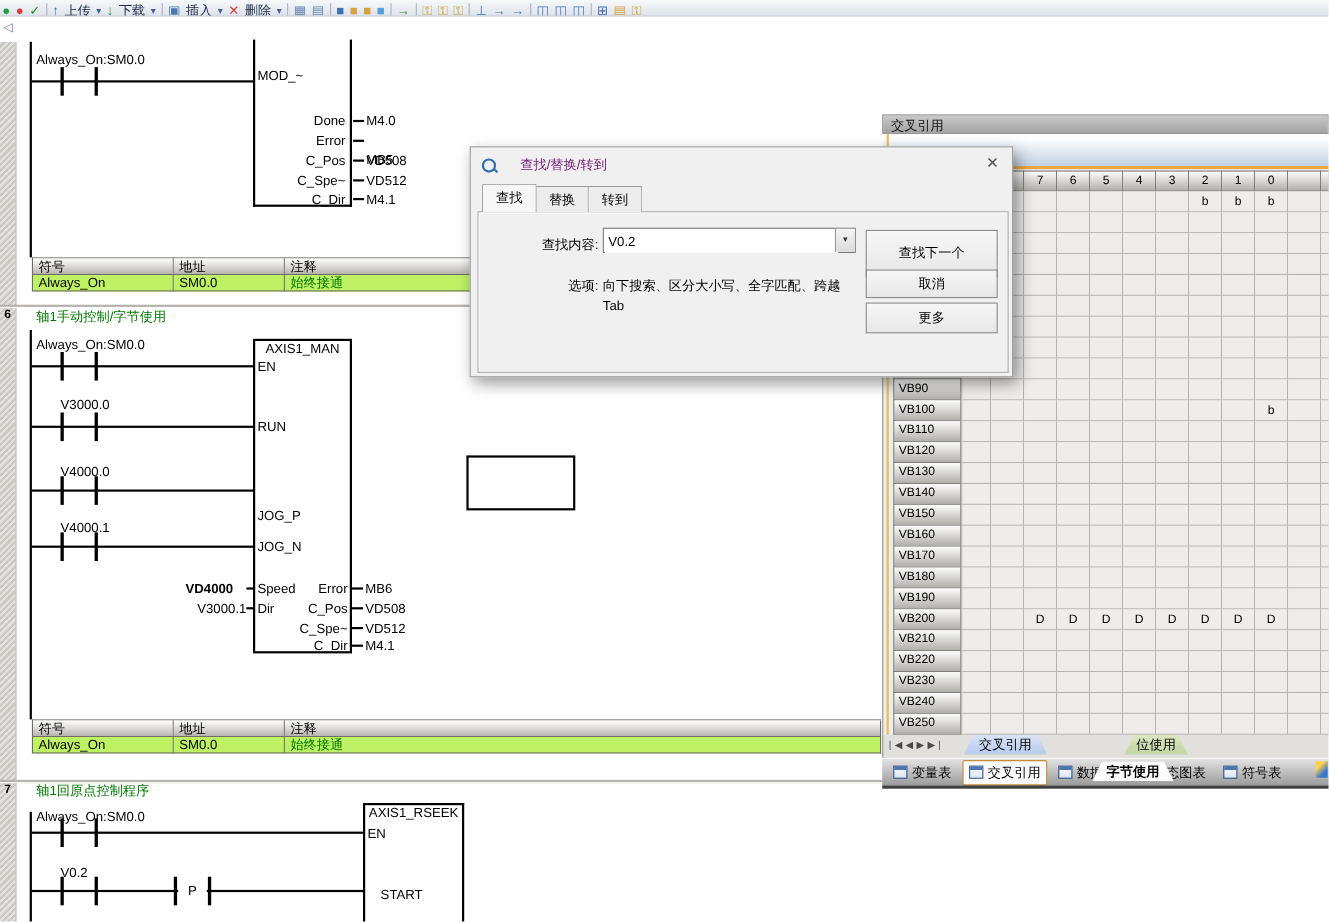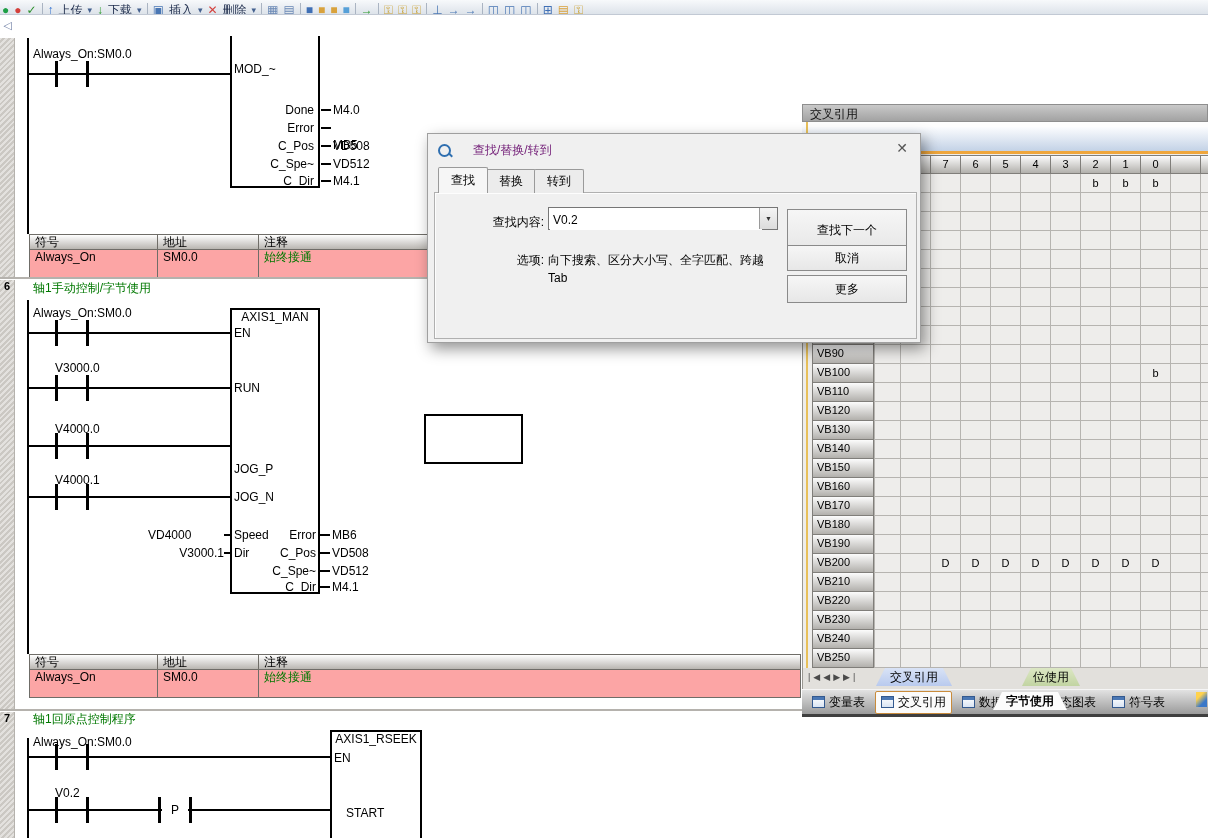--- a/index.html
+++ b/index.html
@@ -37,22 +37,22 @@
   .wire{position:absolute;height:2px;background:#000;}
   .vwire{position:absolute;width:2px;background:#000;}
   .cbar{position:absolute;width:3px;height:26px;background:#000;}
   .llabel{position:absolute;font-size:12px;white-space:nowrap;}
   .blk{position:absolute;border:2px solid #000;background:#fff;box-sizing:border-box;}
   
   .symtab{position:absolute;display:grid;grid-template-columns:128px 101px 1fr;width:771px;
           border-left:1px solid #6f6d68;border-top:1px solid #6f6d68;background:#fff;}
   .symtab .hc{height:15px;box-sizing:border-box;border-right:1px solid #6f6d68;border-bottom:1px solid #6f6d68;
           background:linear-gradient(#ffffff,#b9b6b1);padding:0 0 0 5px;font-size:12px;line-height:14px;}
-  .symtab .dc{height:28px;box-sizing:border-box;border-right:1px solid #6f6d68;border-bottom:1px solid #6f6d68;
-          background:#fca5a5;padding:0 0 0 5px;font-size:12px;line-height:14px;}
+  .symtab .dc{height:15px;box-sizing:border-box;border-right:1px solid #6f6d68;border-bottom:1px solid #6f6d68;
+          background:#bef264;padding:0 0 0 5px;font-size:12px;line-height:14px;}
   .symtab .green{color:#007800;}
   
   #xpanel-title{left:802px;top:104px;width:406px;height:18px;background:linear-gradient(#c9c9c9,#a2a2a2);
                 border:1px solid #8e8e8e;box-sizing:border-box;padding:1px 0 0 7px;font-size:12px;color:#111;}
   #xpanel-white{left:802px;top:122px;width:406px;height:5px;background:#fdfdfd;}
   #xpanel-band{left:802px;top:127px;width:406px;height:24px;background:linear-gradient(#fbfcfe,#c3d2e6);}
   #xpanel-orange{left:802px;top:151px;width:406px;height:3px;background:#efa63c;}
   #xpanel-bg{left:802px;top:154px;width:406px;height:514px;background:#eeedeb;border-left:1px solid #9a9892;box-sizing:border-box;}
   #xpanel-yline{left:806px;top:122px;width:2px;height:566px;background:#e8c05a;}
   #crlabels{left:812px;top:155px;width:62px;}
@@ -213,21 +213,21 @@
       <div class="wire" style="left: 29px; top: 445px; width: 201px;"></div>
       <div class="cbar" style="left: 55px; top: 433px;"></div>
       <div class="cbar" style="left: 86px; top: 433px;"></div>
       <div class="llabel" style="left: 55px; top: 422px;">V4000.0</div>
       <div class="llabel" style="left: 234px; top: 452px; margin-top: 10px;">JOG_P</div>
       <div class="wire" style="left: 29px; top: 496px; width: 201px;"></div>
       <div class="cbar" style="left: 55px; top: 484px;"></div>
       <div class="cbar" style="left: 86px; top: 484px;"></div>
       <div class="llabel" style="left: 55px; top: 473px;">V4000.1</div>
       <div class="llabel" style="left: 234px; top: 490px;">JOG_N</div>
-      <div class="llabel" style="left: 148px; top: 528px; width: 76px; ">VD4000</div>
+      <div class="llabel" style="left: 136px; top: 528px; width: 76px; text-align: right; font-weight: bold;">VD4000</div>
       <div class="wire" style="left: 224px; top: 534px; width: 6px;"></div>
       <div class="llabel" style="left: 234px; top: 528px;">Speed</div>
       <div class="llabel" style="left: 148px; top: 546px; width: 76px; text-align: right;">V3000.1</div>
       <div class="wire" style="left: 224px; top: 552px; width: 6px;"></div>
       <div class="llabel" style="left: 234px; top: 546px;">Dir</div>
       <div class="llabel" style="left: 232px; top: 528px; width: 84px; text-align: right;">Error</div>
       <div class="wire" style="left: 320px; top: 534px; width: 10px;"></div>
       <div class="llabel" style="left: 332px; top: 528px;">MB6</div>
       <div class="llabel" style="left: 232px; top: 546px; width: 84px; text-align: right;">C_Pos</div>
       <div class="wire" style="left: 320px; top: 552px; width: 10px;"></div>

